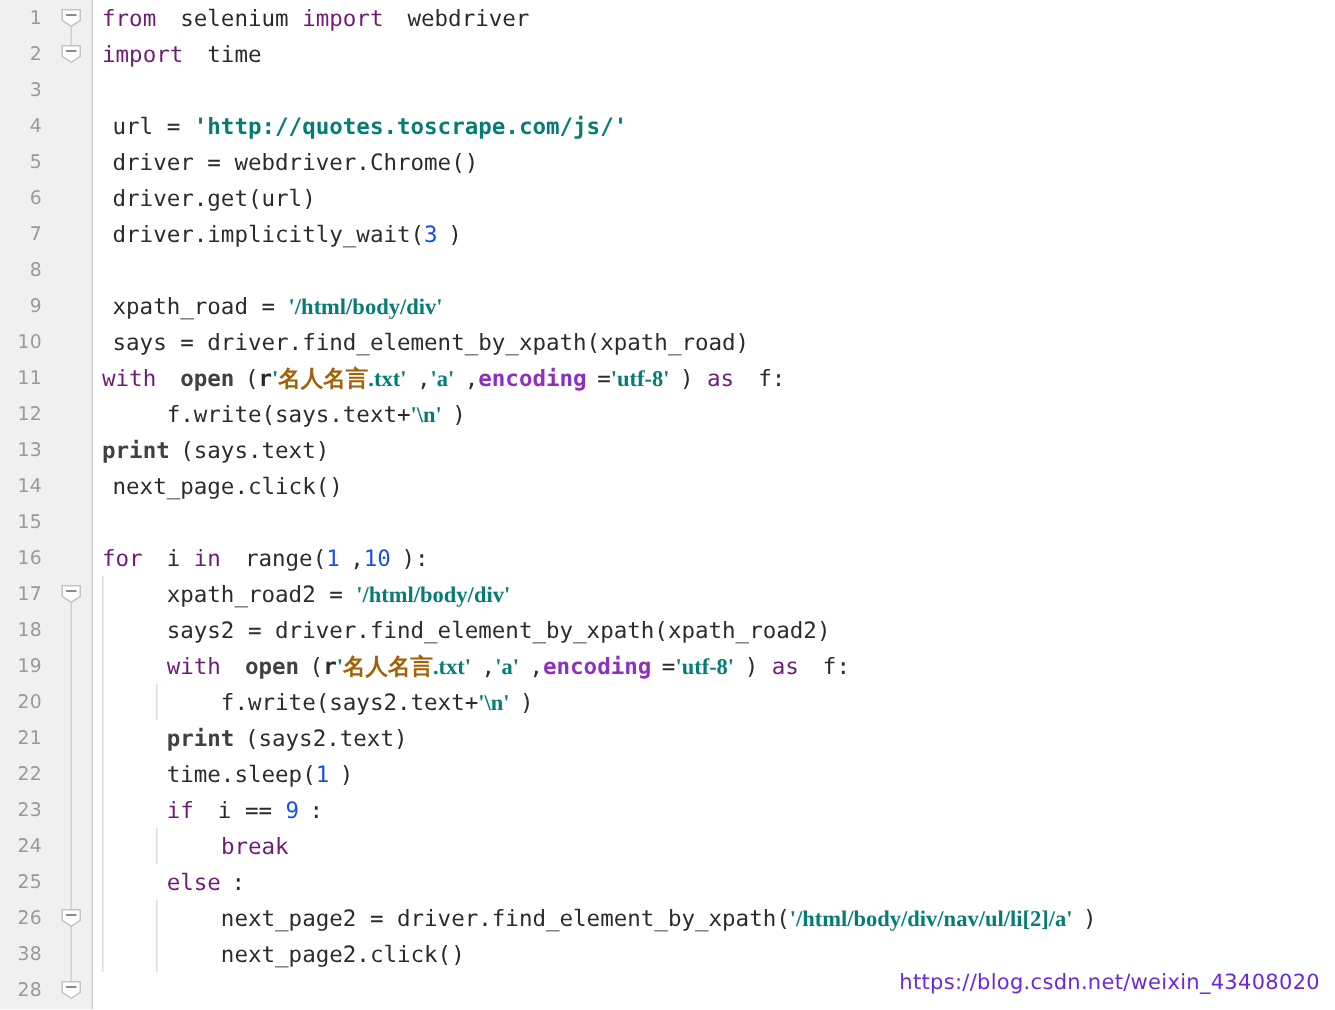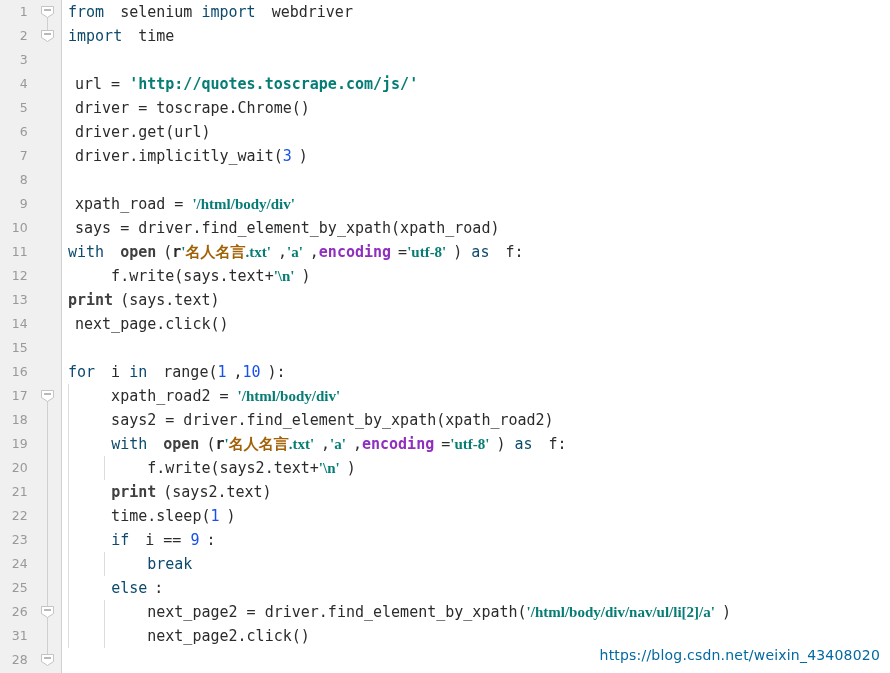--- a/index.html
+++ b/index.html
@@ -108,41 +108,41 @@
     position: absolute;
     top: 0;
     width: 1px;
     height: 24px;
     background: #dcdcdc;
     z-index: 1;
   }
 
   
   .t-plain   { color: #2b2b2b; padding-left: 7px; }
-  .t-kw      { color: #0c4a6e; }
+  .t-kw      { color: #701a75; }
   .t-builtin { color: #404040; font-weight: bold; }
   .t-num     { color: #1750eb; }
   .t-str     { color: #067d74; font-weight: bold; font-family: Liberation Serif, serif; }
   .t-strq    { color: #067d74; font-weight: bold; }
   .t-prefix  { color: #2b2b2b; font-weight: bold; }
   .t-kwarg   { color: #8f2fbf; font-weight: bold; }
   .t-link    { color: #067d74; font-weight: bold; }
   .t-cjk {
     color: #a16207;
     font-weight: bold;
     font-family: "DejaVu Sans", "Liberation Sans", sans-serif;
   }
 
   
   #watermark {
     position: absolute;
     right: 10px;
     bottom: 10px;
     font-size: 14px;
-    color: #0369a1;
+    color: #6d28d9;
     font-family: "DejaVu Sans", "Liberation Sans", sans-serif;
     letter-spacing: 0.2px;
     z-index: 5;
     pointer-events: none;
   }
 </style>
 </head>
 <body>
 
 <div id="editor">
@@ -294,21 +294,21 @@
           <div class="fold-line" style="top: 0px; height: 24px;"></div>
           <div class="fold-marker">
             <svg width="15" height="14" viewBox="0 0 15 14">
               <path d="M1.5 1.5 H13.5 V8.5 L7.5 12.5 L1.5 8.5 Z" fill="#ffffff" stroke="#c4c4c4" stroke-width="1"></path>
               <line x1="4" y1="5" x2="11" y2="5" stroke="#8a8a8a" stroke-width="1.2"></line>
             </svg>
           </div>
         </div>
       </div>
       <div class="gutter-row">
-        <div class="lineno">31</div>
+        <div class="lineno">38</div>
         <div class="foldcol">
           <div class="fold-line"></div>
         </div>
       </div>
       <div class="gutter-row">
         <div class="lineno">28</div>
         <div class="foldcol">
           <div class="fold-line" style="top: 0px; height: 7px;"></div>
           <div class="fold-marker">
             <svg width="15" height="14" viewBox="0 0 15 14">
@@ -318,21 +318,21 @@
           </div>
         </div>
       </div>
     </div>
 
   <div id="code">
       <div class="code-row"><span class="code-text"><span class="t-kw">from</span><span class="t-plain"> selenium </span><span class="t-kw">import</span><span class="t-plain"> webdriver</span></span></div>
       <div class="code-row"><span class="code-text"><span class="t-kw">import</span><span class="t-plain"> time</span></span></div>
       <div class="code-row"><span class="code-text"></span></div>
       <div class="code-row"><span class="code-text"><span class="t-plain">url = </span><span class="t-strq">'</span><span class="t-link">http://quotes.toscrape.com/js/</span><span class="t-strq">'</span></span></div>
-      <div class="code-row"><span class="code-text"><span class="t-plain">driver = toscrape.Chrome()</span></span></div>
+      <div class="code-row"><span class="code-text"><span class="t-plain">driver = webdriver.Chrome()</span></span></div>
       <div class="code-row"><span class="code-text"><span class="t-plain">driver.get(url)</span></span></div>
       <div class="code-row"><span class="code-text"><span class="t-plain">driver.implicitly_wait(</span><span class="t-num">3</span><span class="t-plain">)</span></span></div>
       <div class="code-row"><span class="code-text"></span></div>
       <div class="code-row"><span class="code-text"><span class="t-plain">xpath_road = </span><span class="t-str">'/html/body/div'</span></span></div>
       <div class="code-row"><span class="code-text"><span class="t-plain">says = driver.find_element_by_xpath(xpath_road)</span></span></div>
       <div class="code-row"><span class="code-text"><span class="t-kw">with</span><span class="t-plain"> </span><span class="t-builtin">open</span><span class="t-plain">(</span><span class="t-prefix">r</span><span class="t-str">'</span><span class="t-cjk">名人名言</span><span class="t-str">.txt'</span><span class="t-plain">,</span><span class="t-str">'a'</span><span class="t-plain">,</span><span class="t-kwarg">encoding</span><span class="t-plain">=</span><span class="t-str">'utf-8'</span><span class="t-plain">) </span><span class="t-kw">as</span><span class="t-plain"> f:</span></span></div>
       <div class="code-row"><span class="code-text"><span class="t-plain">    f.write(says.text+</span><span class="t-str">'\n'</span><span class="t-plain">)</span></span></div>
       <div class="code-row"><span class="code-text"><span class="t-builtin">print</span><span class="t-plain">(says.text)</span></span></div>
       <div class="code-row"><span class="code-text"><span class="t-plain">next_page.click()</span></span></div>
       <div class="code-row"><span class="code-text"></span></div>

